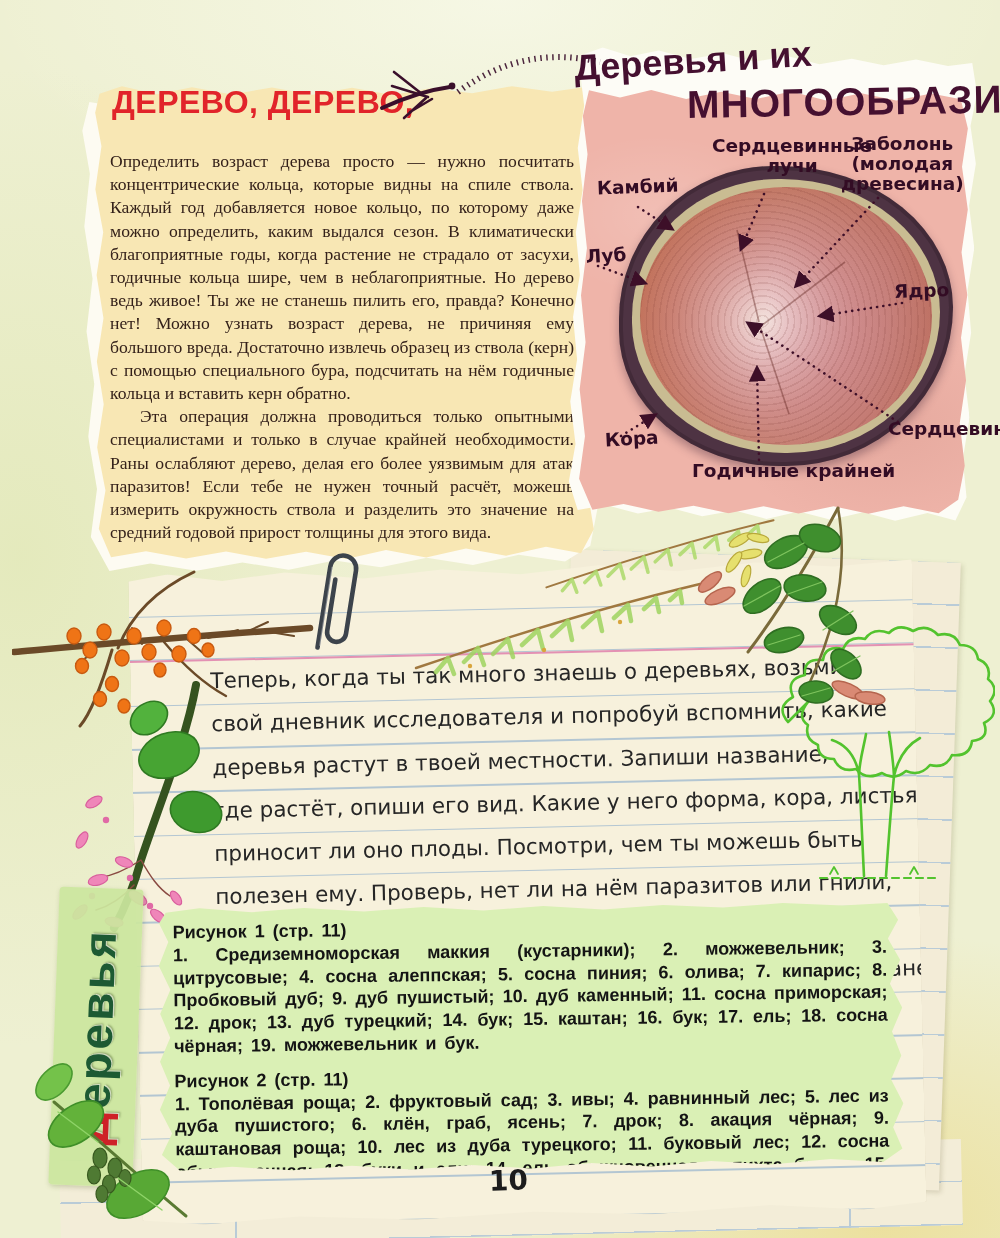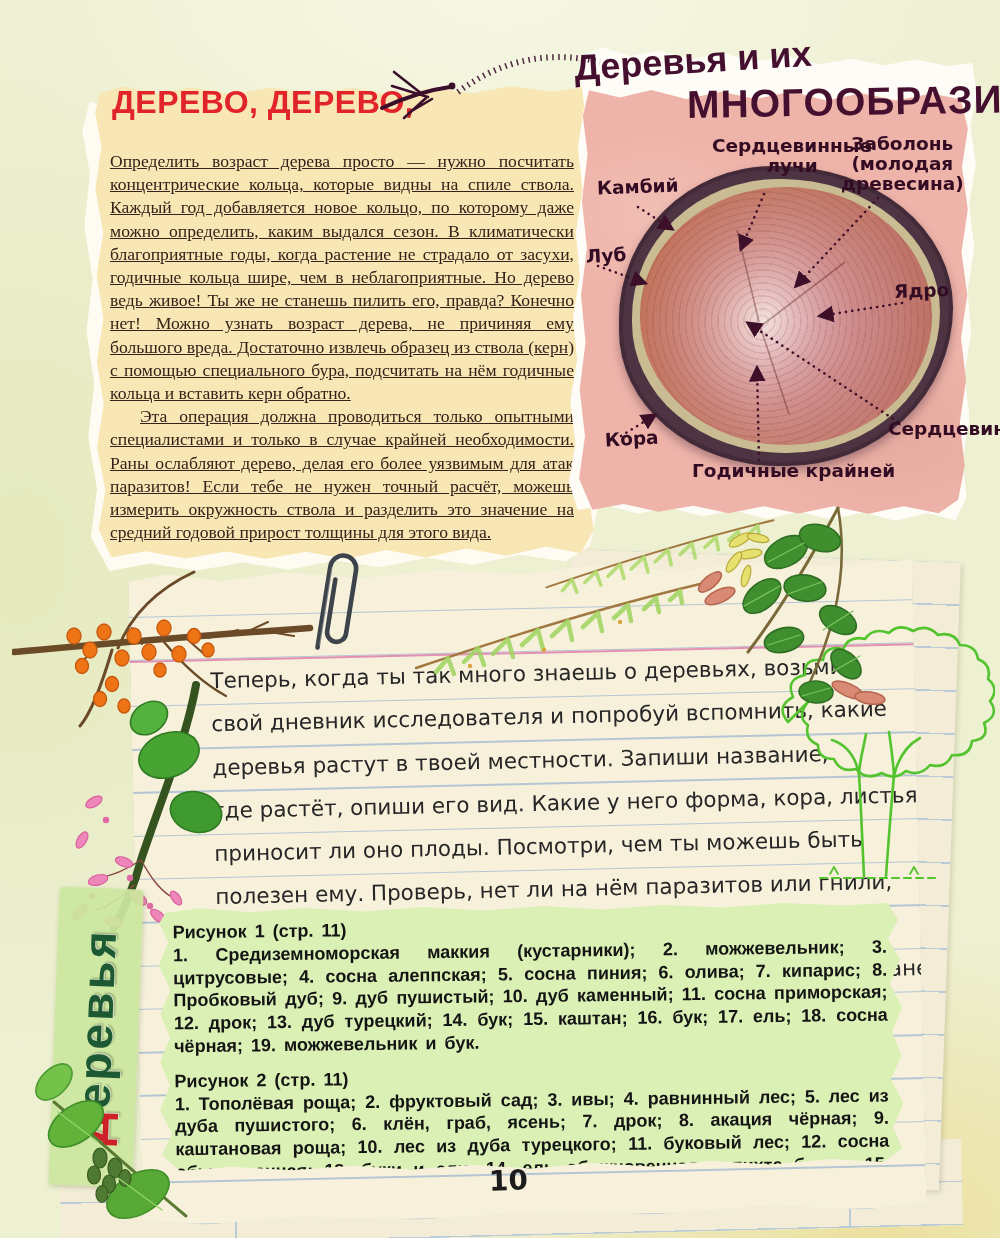--- a/index.html
+++ b/index.html
@@ -97,21 +97,21 @@
       <path d="M60,256 H180" stroke-dasharray="7 5" stroke-width="2.2"></path>
       <path d="M70,252 l4,-7 l4,7 M150,252 l4,-7 l4,7" stroke-width="1.8"></path>
     </g>
   </svg>
 
   <div class="abs cream-back torn-b" style="z-index:6;"></div>
   <div class="abs cream-box torn" style="z-index:7;"></div>
   <div class="abs article-title" style="z-index:8;">
     <div>ДЕРЕВО, ДЕРЕВО,</div>
   </div>
-  <div class="abs article-body" style="z-index:8;text-decoration:underline;">
+  <div class="abs article-body" style="z-index:8;">
     <p>Определить возраст дерева просто — нужно посчитать концентрические кольца, которые видны на спиле ствола. Каждый год добавляется новое кольцо, по которому даже можно определить, каким выдался сезон. В климатически благоприятные годы, когда растение не страдало от засухи, годичные кольца шире, чем в неблагоприятные. Но дерево ведь живое! Ты же не станешь пилить его, правда? Конечно нет! Можно узнать возраст дерева, не причиняя ему большого вреда. Достаточно извлечь образец из ствола (керн) с помощью специального бура, подсчитать на нём годичные кольца и вставить керн обратно.</p>
     <p>Эта операция должна проводиться только опытными специалистами и только в случае крайней необходимости. Раны ослабляют дерево, делая его более уязвимым для атак паразитов! Если тебе не нужен точный расчёт, можешь измерить окружность ствола и разделить это значение на средний годовой прирост толщины для этого вида.</p>
   </div>
 
   <div class="abs pink-back torn" style="z-index:9;"></div>
   <div class="abs pink-box torn-b" style="z-index:10;"></div>
   <div class="abs div-title1" style="z-index:11;">Деревья и их</div>
   <div class="abs div-title2" style="z-index:11;">МНОГООБРАЗИЕ</div>
 
   <div class="abs slice" style="z-index:11;">

